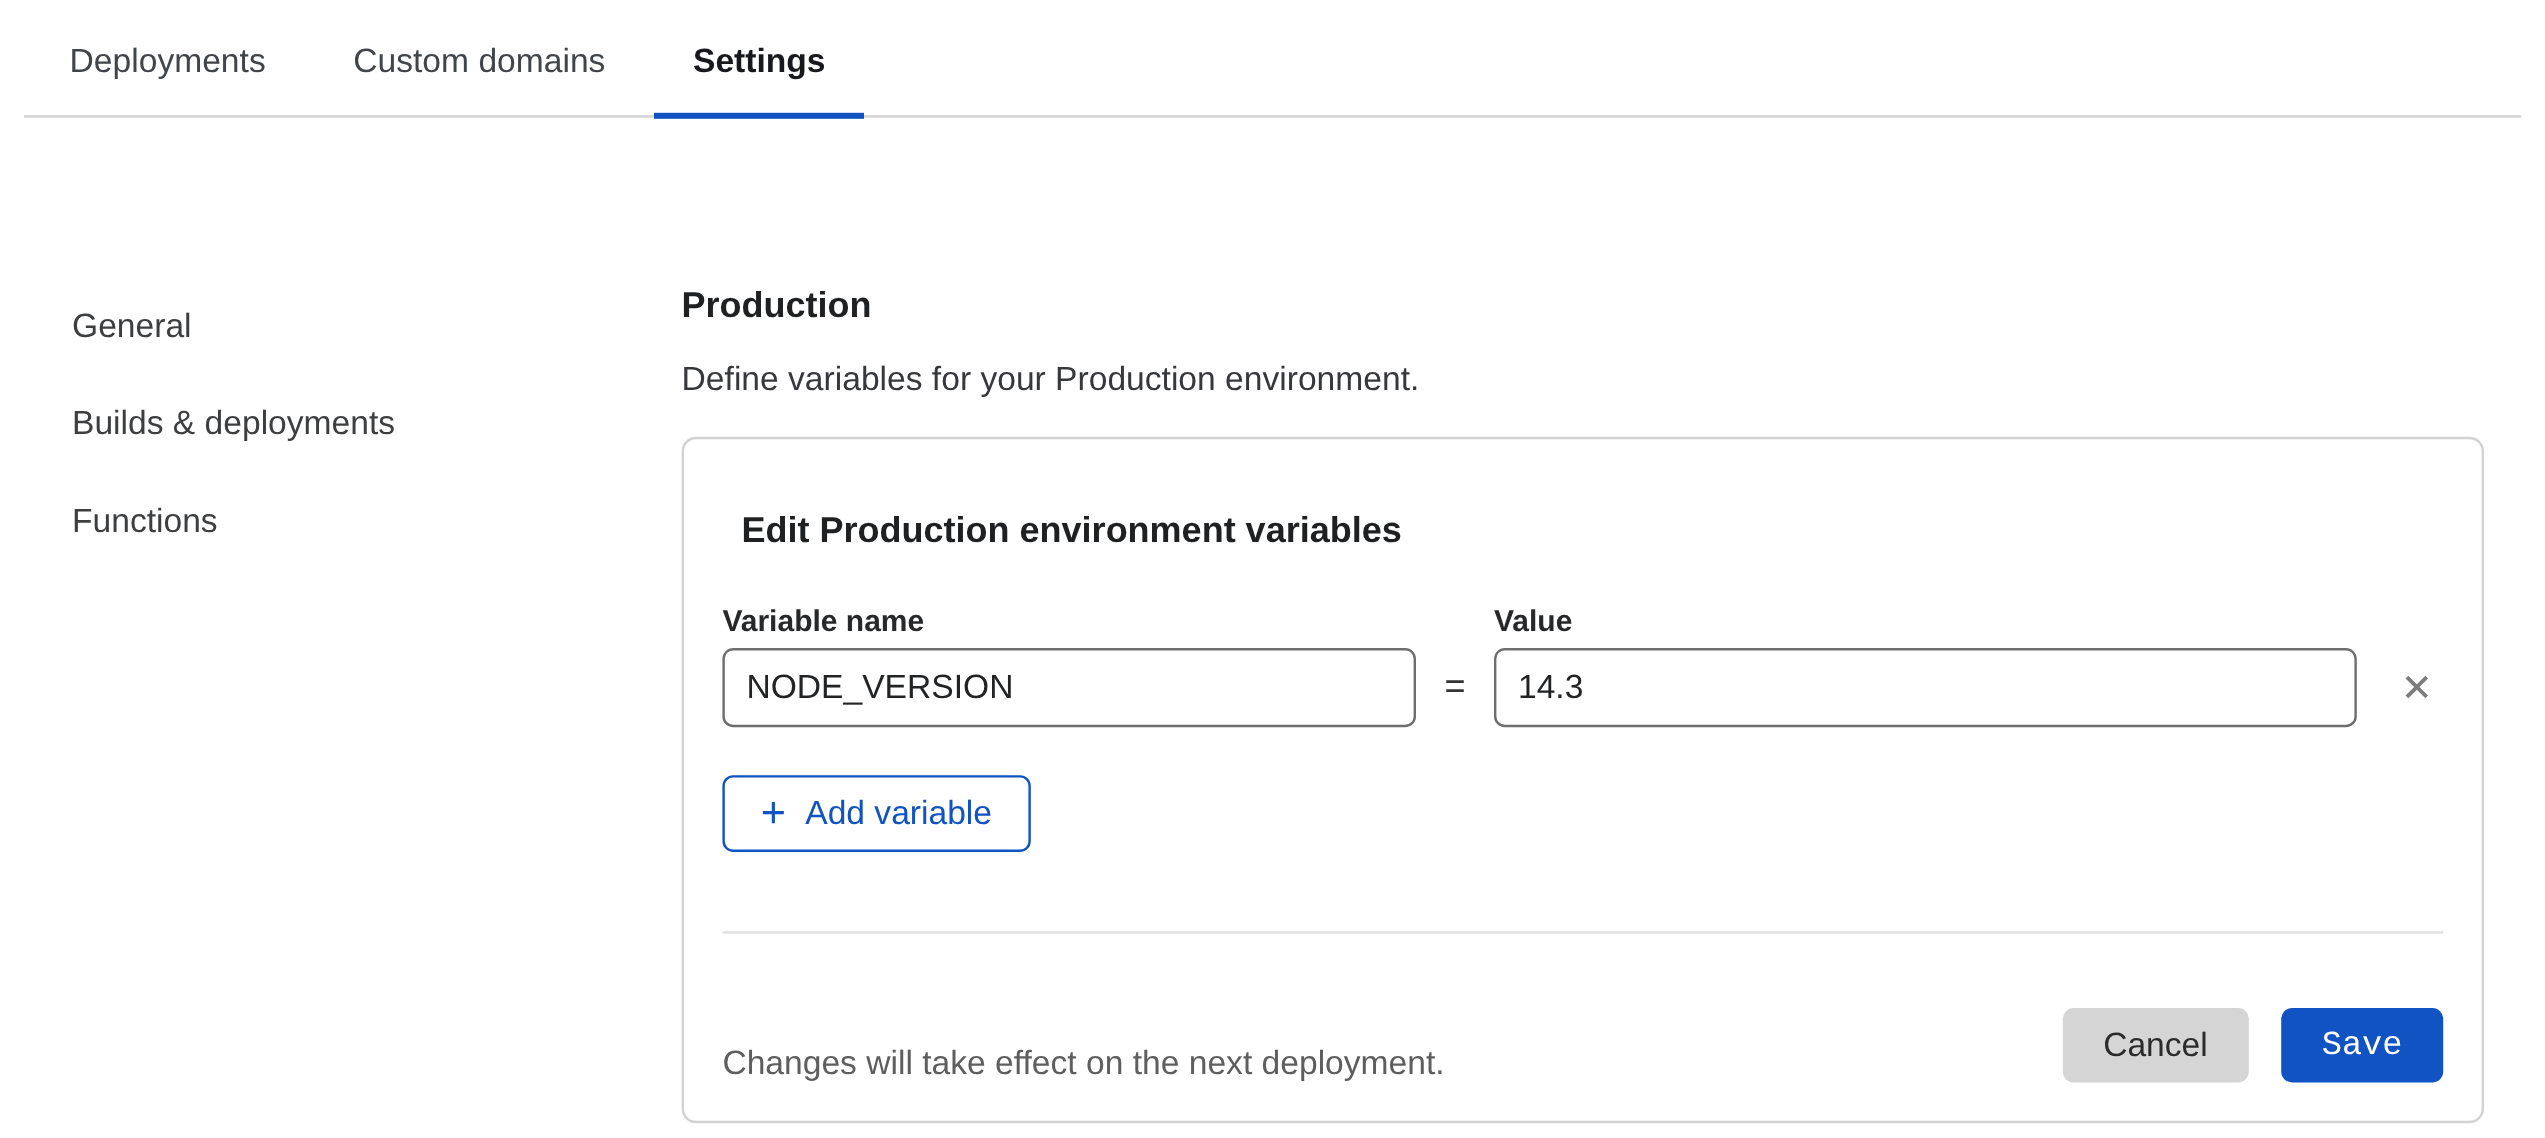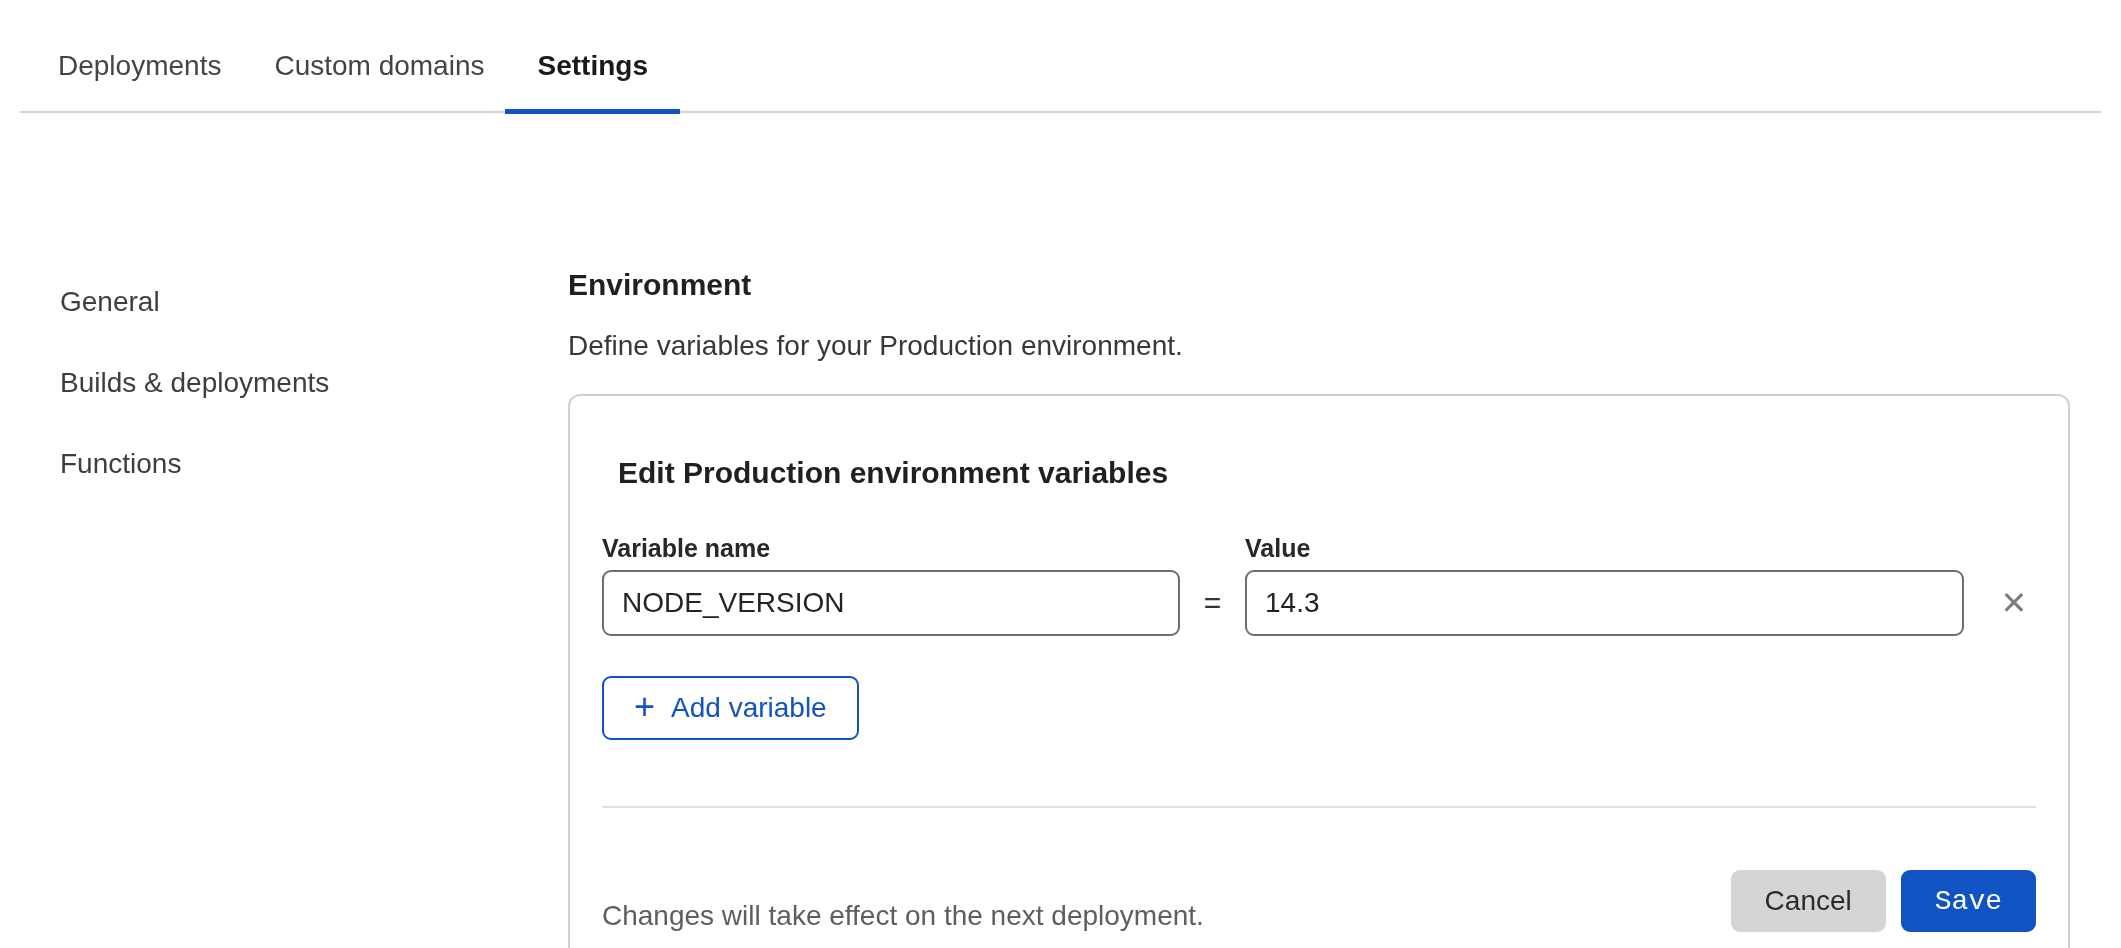--- a/index.html
+++ b/index.html
@@ -15,21 +15,21 @@
     --tabbar-border:#d3d3d3;
   }
   *{box-sizing:border-box;}
   html,body{margin:0;padding:0;}
   body{
     width:2121px;height:948px;overflow:hidden;background:#ffffff;
     font-family:"Liberation Sans", sans-serif;color:#222;
   }
   
   .tabbar{
-    display:flex;gap:53px;margin:15px 20px;padding-left:38px;
+    display:flex;gap:73px;margin:0 20px;padding-left:38px;
     border-bottom:2px solid var(--tabbar-border,#d3d3d3);
   }
   .tab{
     font-size:28px;line-height:34px;color:#414549;
     padding:34px 0 28px;position:relative;cursor:pointer;white-space:nowrap;
   }
   .tab.active{color:#17191c;font-weight:700;}
   .tab.active::after{
     content:"";position:absolute;left:-33px;right:-32px;bottom:-3px;height:5px;
     background:var(--accent-blue,#1153c2);
@@ -83,21 +83,21 @@
     margin-top:40px;height:64px;display:inline-flex;align-items:center;gap:16px;
     padding:0 30px;background:#fff;cursor:pointer;
     border:2px solid var(--accent-blue,#1153c2);border-radius:9px;
     color:var(--accent-blue,#1153c2);font-size:28px;
     font-family:"Liberation Sans", sans-serif;
   }
   .plus-glyph{font-size:36px;font-weight:400;line-height:1;margin-top:-3px;}
   .divider{margin-top:66px;border-top:2px solid var(--divider,#e0e0e0);}
   .card-footer{margin-top:62px;display:flex;align-items:flex-end;justify-content:space-between;}
   .note{margin:0;font-size:28px;color:var(--note-text,#5e5e5e);}
-  .actions{display:flex;gap:15px;}
+  .actions{display:flex;gap:27px;}
   .btn{
     height:62px;border:none;border-radius:9px;font-size:28px;padding:0 34px;
     cursor:pointer;font-family:"Liberation Sans", sans-serif;white-space:nowrap;
   }
   .btn.cancel{background:var(--cancel-button-bg,#d5d5d5);color:var(--cancel-button-text,#2b2b2b);}
   .btn.save{background:var(--accent-blue,#1153c2);color:var(--save-button-text,#fff);font-family:Liberation Mono, monospace;}
 </style>
 </head>
 <body>
 
@@ -111,21 +111,21 @@
 
   <div class="content">
 
     <aside class="sidebar">
       <div class="side-item">General</div>
       <div class="side-item">Builds &amp; deployments</div>
       <div class="side-item">Functions</div>
     </aside>
 
     <main class="main">
-      <h1 class="page-title">Environment</h1>
+      <h1 class="page-title">Production</h1>
       <p class="page-desc">Define variables for your Production environment.</p>
 
       <section class="card">
         <h2 class="card-title">Edit Production environment variables</h2>
 
         <div class="fields-row">
           <div class="field field-name">
             <label class="field-label">Variable name</label>
             <input class="text-input" type="text" value="NODE_VERSION" style="">
           </div>

